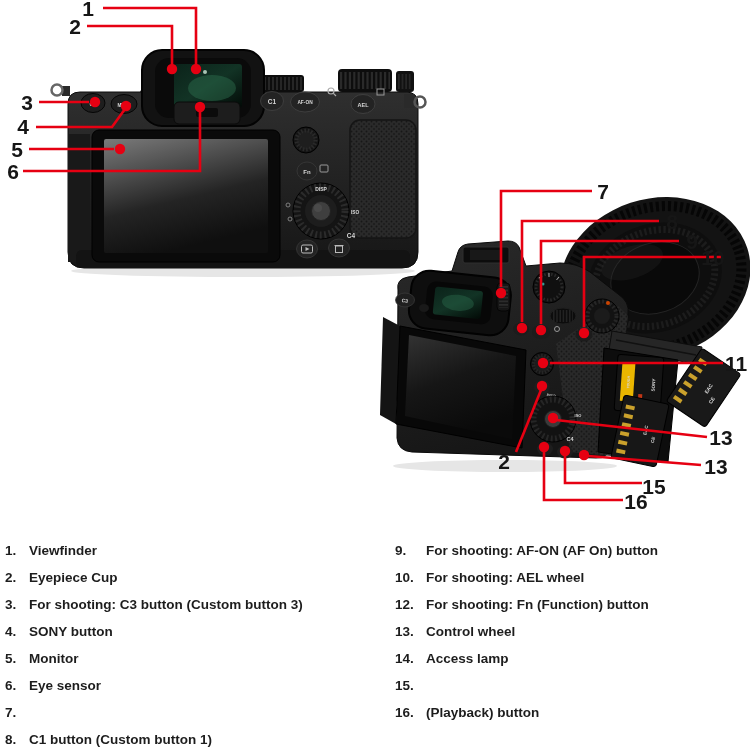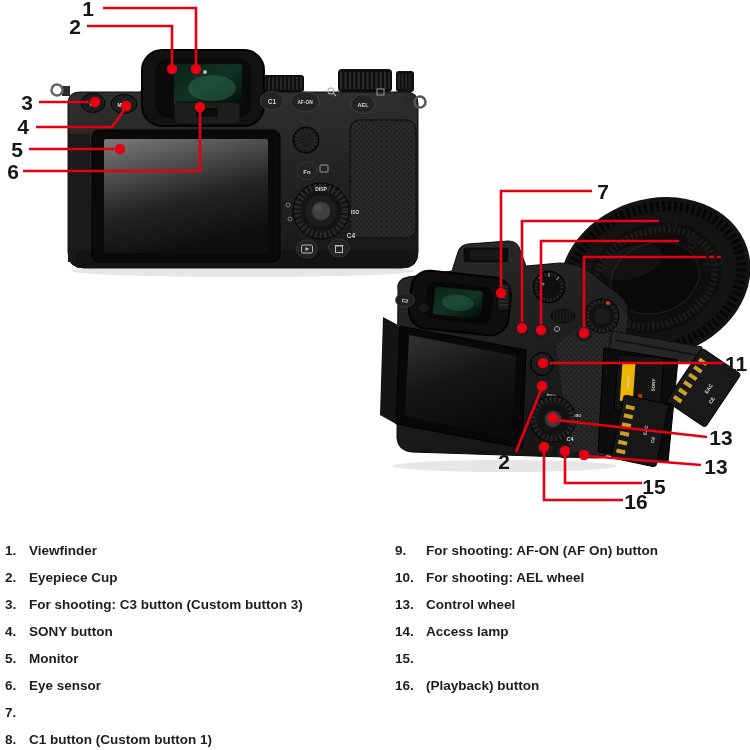--- a/index.html
+++ b/index.html
@@ -379,20 +379,24 @@
   <div class="col right">
     <div class="row">
           <span class="n">9.</span>
           <span class="t">For shooting: AF-ON (AF On) button</span>
         </div>
     <div class="row">
           <span class="n">10.</span>
           <span class="t">For shooting: AEL wheel</span>
         </div>
     <div class="row">
+          <span class="n">12.</span>
+          <span class="t">For shooting: Fn (Function) button</span>
+        </div>
+    <div class="row">
           <span class="n">13.</span>
           <span class="t">Control wheel</span>
         </div>
     <div class="row">
           <span class="n">14.</span>
           <span class="t">Access lamp</span>
         </div>
     <div class="row">
           <span class="n">15.</span>
         </div>

